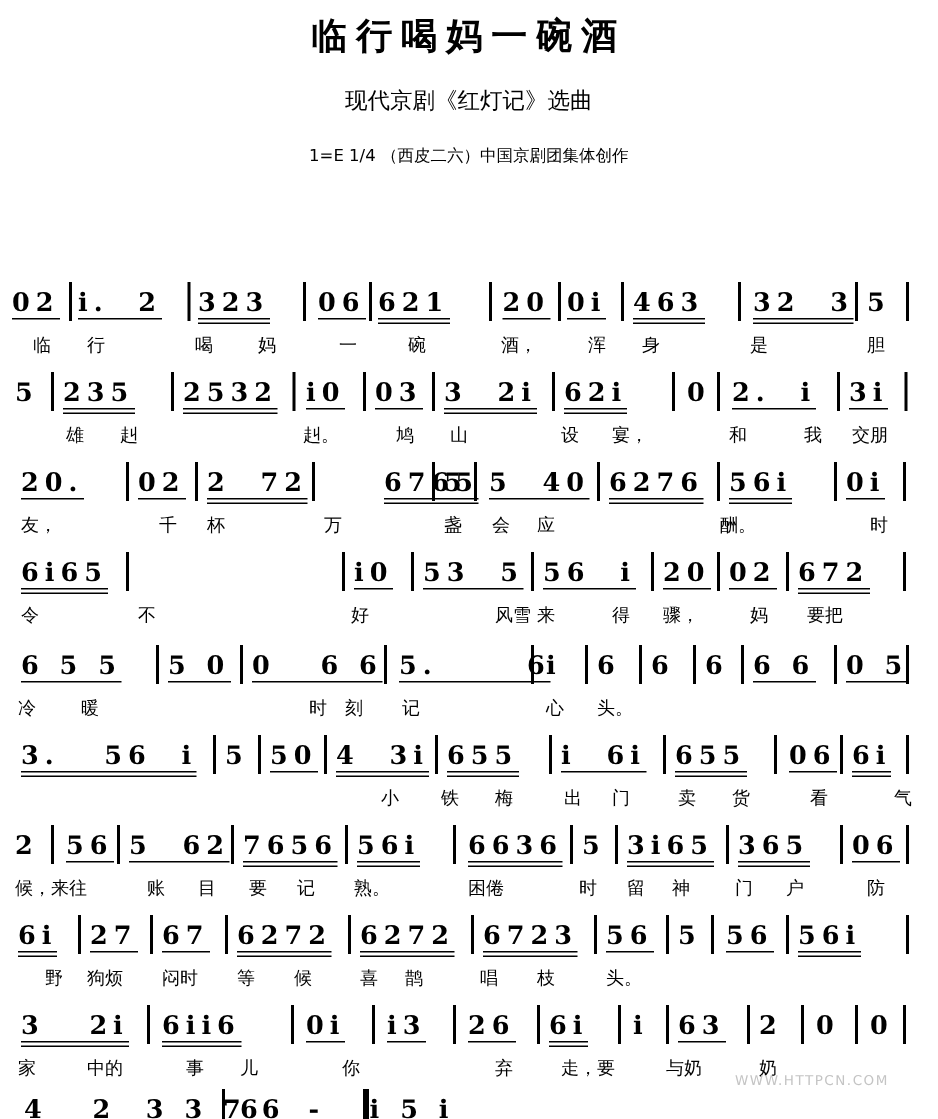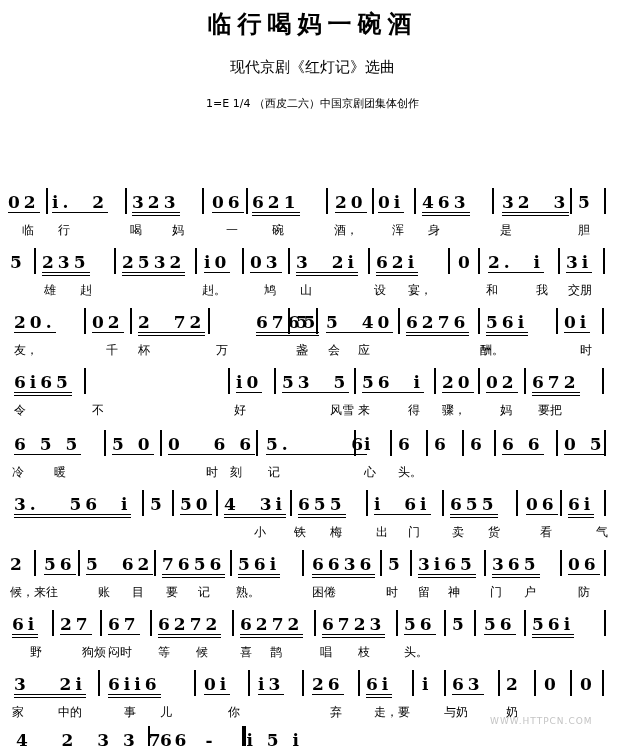--- a/index.html
+++ b/index.html
@@ -254,21 +254,21 @@
       <span class="bar" style="left: 100px;"></span>
       <span class="bar" style="left: 150px;"></span>
       <span class="bar" style="left: 232px;"></span>
       <span class="bar" style="left: 314px;"></span>
       <span class="bar" style="left: 396px;"></span>
       <span class="bar" style="left: 444px;"></span>
       <span class="bar" style="left: 474px;"></span>
       <span class="bar" style="left: 524px;"></span>
       <span class="bar" style="left: 604px;"></span>
       <span class="lyr" style="left: 30px;">野</span>
-      <span class="lyr" style="left: 58px; margin-left: 24px;">狗烦</span>
+      <span class="lyr" style="left: 58px;">狗烦</span>
       <span class="lyr" style="left: 108px;">闷时</span>
       <span class="lyr" style="left: 158px;">等</span>
       <span class="lyr" style="left: 196px;">候</span>
       <span class="lyr" style="left: 240px;">喜</span>
       <span class="lyr" style="left: 270px;">鹊</span>
       <span class="lyr" style="left: 320px;">唱</span>
       <span class="lyr" style="left: 358px;">枝</span>
       <span class="lyr" style="left: 404px;">头。</span>
     </div>
     <div class="row" style="top: 660px;">

